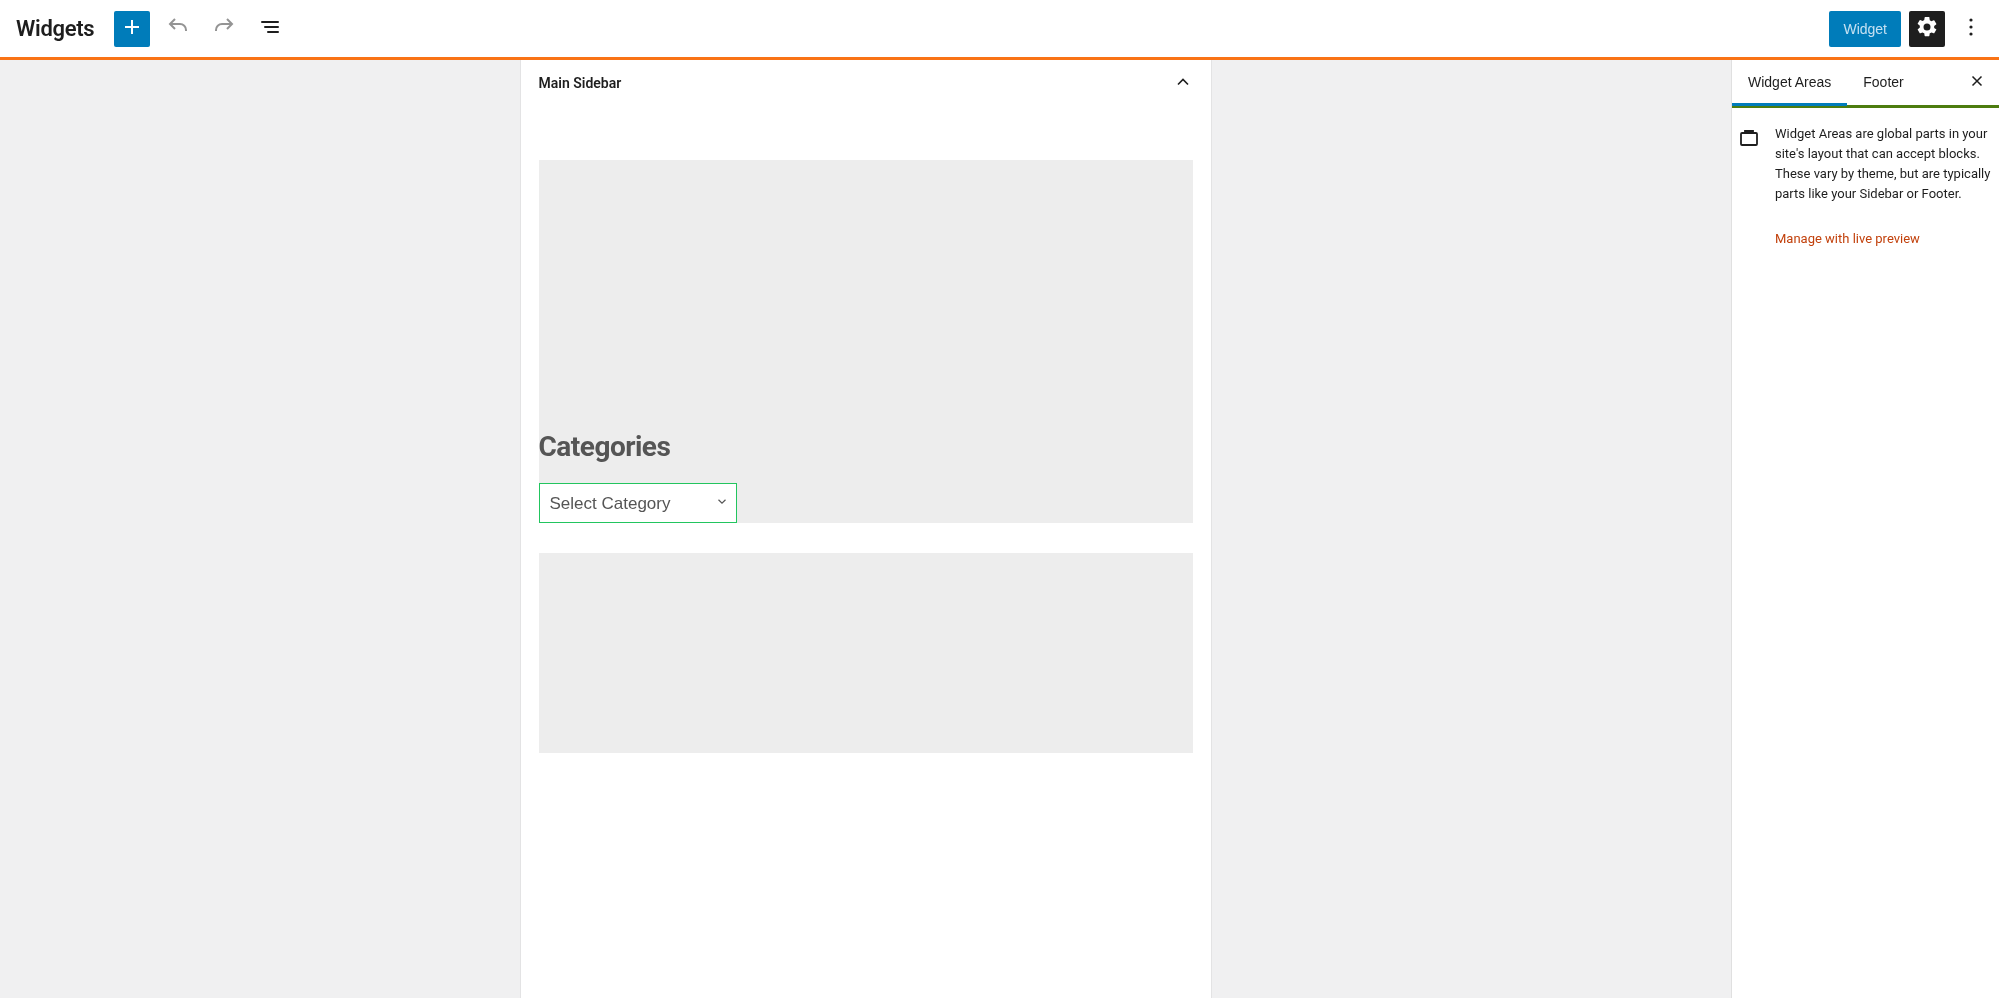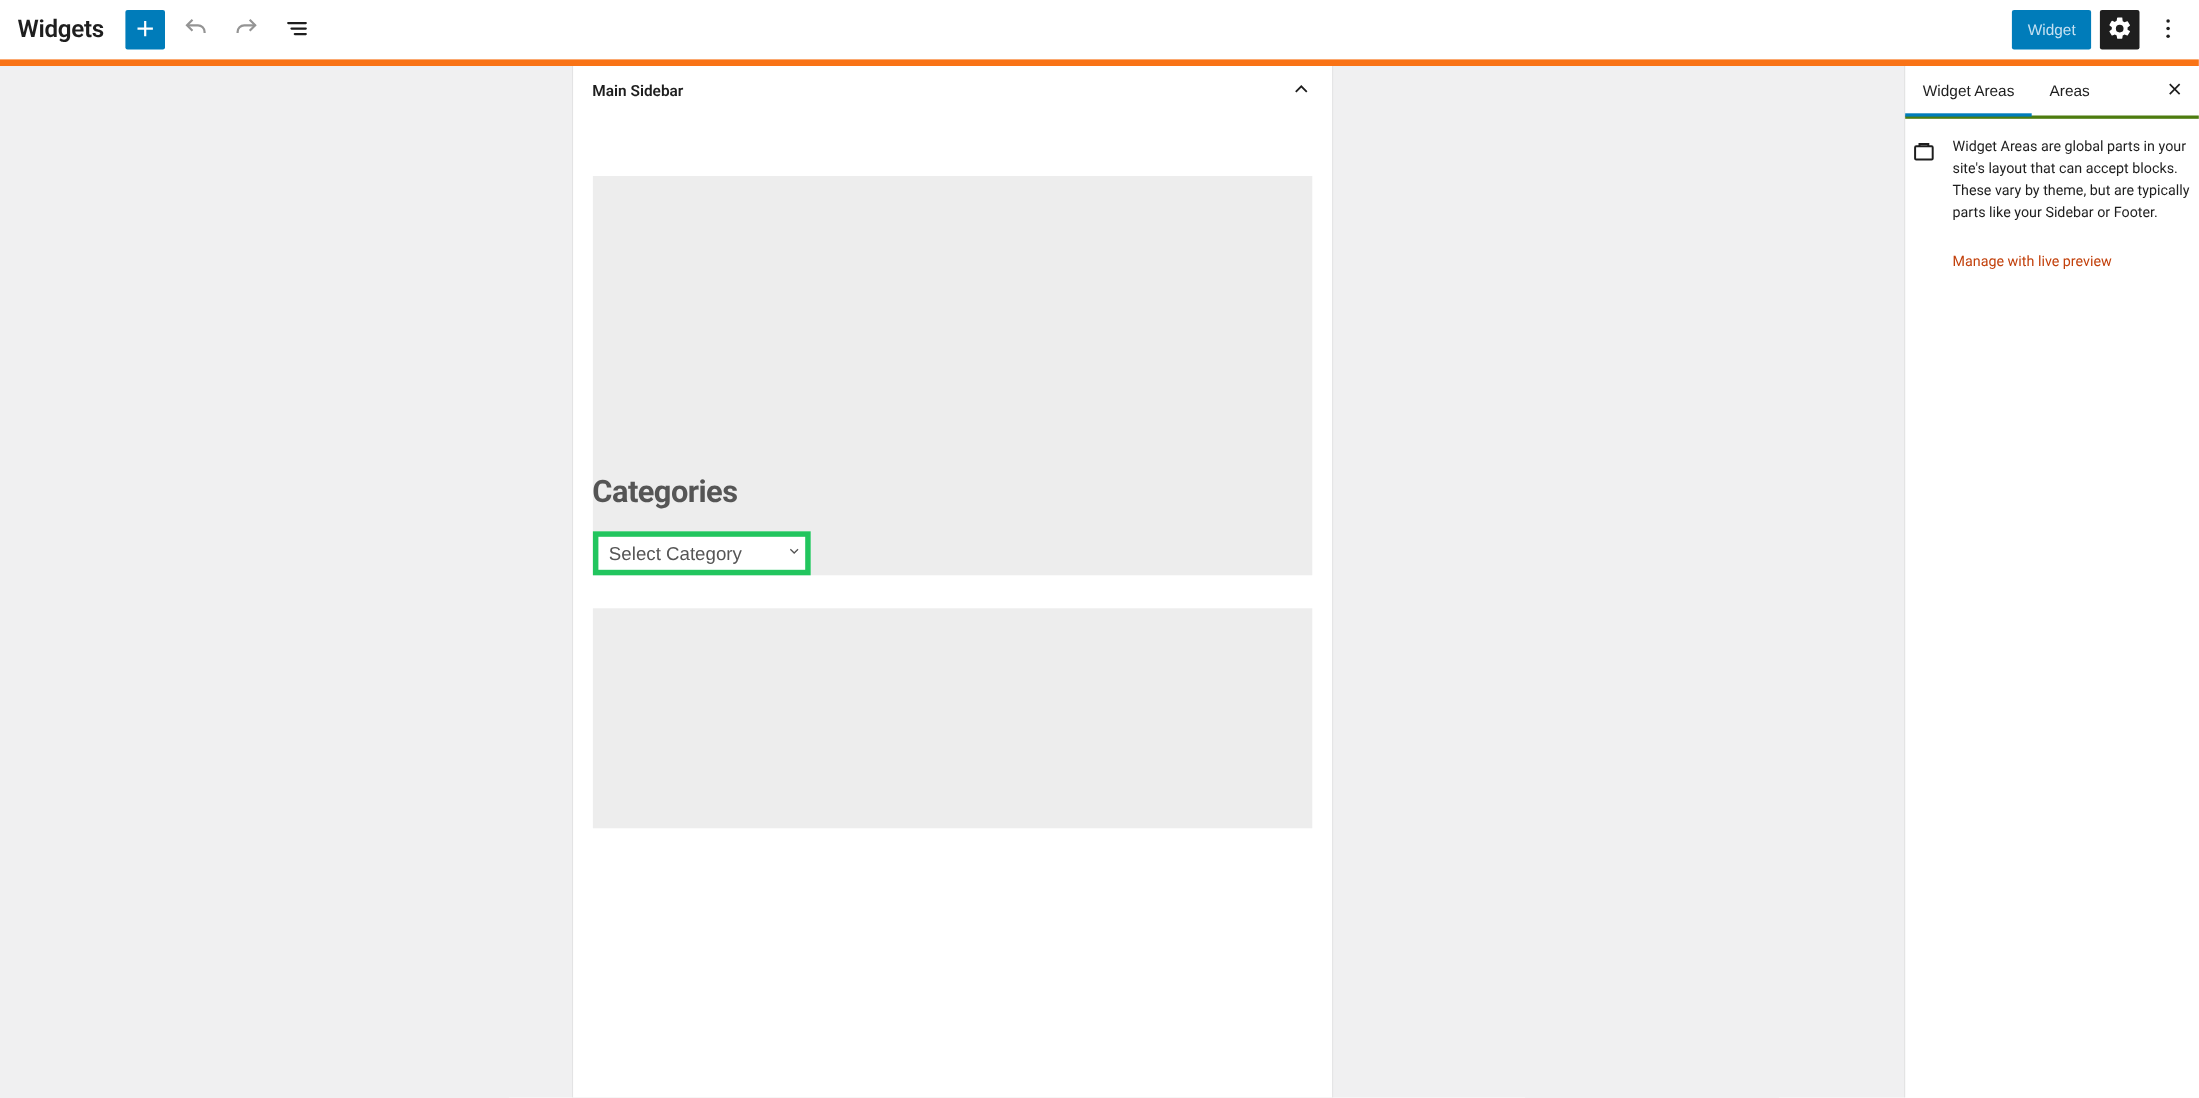--- a/index.html
+++ b/index.html
@@ -12,21 +12,21 @@
     overflow: hidden;
   }
 
   
   .editor-header {
     height: 60px;
     display: flex;
     align-items: center;
     justify-content: space-between;
     padding: 0 10px 0 16px;
-    border-bottom: 6px solid #f97316;
+    border-bottom: 3px solid #f97316;
     background: #fff;
   }
   .header-left {
     display: flex;
     align-items: center;
     gap: 10px;
   }
   .page-title {
     font-size: 22px;
     font-weight: 600;
@@ -143,21 +143,21 @@
     width: 198px;
     margin-bottom: 0px;
   }
   .cat-select {
     width: 100%;
     height: 40px;
     padding: 0 30px 0 10px;
     font-size: 17px;
     color: #555555;
     background: #fff;
-    border: 5px solid #22c55e;
+    border: 1px solid #22c55e;
     appearance: none;
     -webkit-appearance: none;
     cursor: pointer;
   }
   .cat-select-wrap .chev {
     position: absolute;
     right: 8px;
     top: 50%;
     transform: translateY(-50%);
     pointer-events: none;
@@ -333,21 +333,21 @@
           <div class="block-placeholder second"></div>
 
         </div>
       </div>
     </div>
   </div>
 
   <div class="settings-sidebar">
     <div class="sidebar-tabs">
       <button class="sidebar-tab active">Widget Areas</button>
-      <button class="sidebar-tab">Areas</button>
+      <button class="sidebar-tab">Footer</button>
       <button class="close-panel">
         <span>
           <svg width="18" height="18" viewBox="0 0 24 24" fill="none" stroke="currentColor" stroke-width="2">
               <path d="M6 6l12 12M18 6L6 18"></path>
             </svg>
         </span>
       </button>
     </div>
 
     <div class="sidebar-content">

